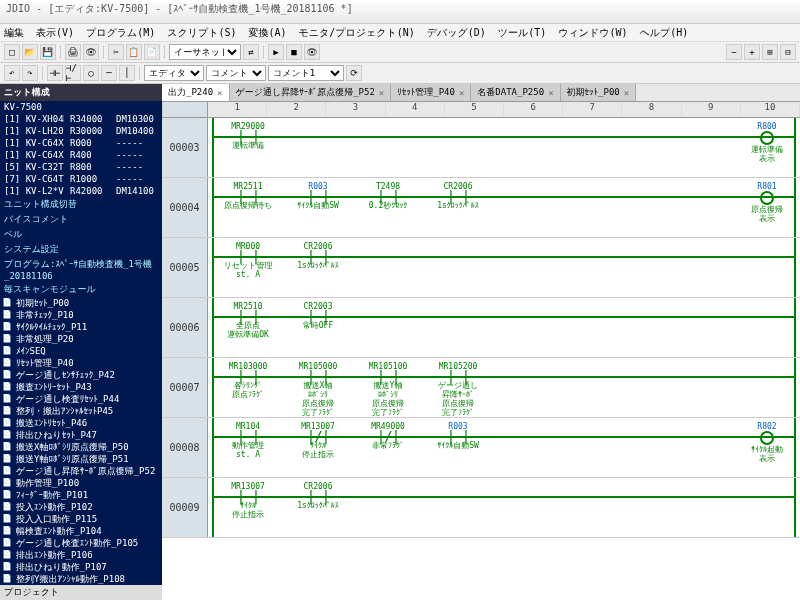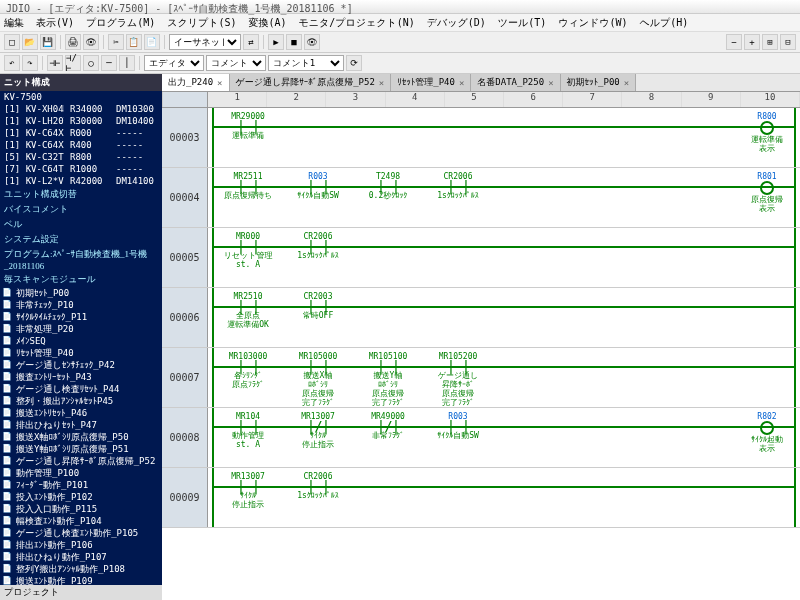--- a/index.html
+++ b/index.html
@@ -1,31 +1,31 @@
 <!DOCTYPE html>
 <html><head>
 <meta charset="utf-8">
 <style>
 * { margin: 0; padding: 0; box-sizing: border-box; font-family: "MS Gothic", "Meiryo", monospace; }
 body { background: #f0f0f0; font-size: 10px; overflow: hidden; width: 800px; height: 600px; }
-.titlebar { background: linear-gradient(#fff,#e8e8e8); height: 14px; padding: 2px 6px; font-size: 10px; color: #555; border-bottom: 1px solid #ccc; }
+.titlebar { background: linear-gradient(#fff,#e8e8e8); height: 24px; padding: 2px 6px; font-size: 10px; color: #555; border-bottom: 1px solid #ccc; }
 .menubar { background: #f4f4f4; height: 18px; padding: 2px 4px; font-size: 10px; display: flex; gap: 12px; border-bottom: 1px solid #ddd; }
 .menubar span { cursor: pointer; }
 .toolbar { background: #f0f0f0; padding: 2px 4px; display: flex; gap: 2px; align-items: center; border-bottom: 1px solid #ccc; flex-wrap: wrap; }
 .tb-btn { width: 16px; height: 16px; background: #e8e8e8; border: 1px solid #ccc; display: inline-flex; align-items: center; justify-content: center; font-size: 9px; cursor: pointer; }
 .tb-sep { width: 1px; height: 14px; background: #ccc; margin: 0 2px; }
 .tb-sel { height: 16px; font-size: 9px; border: 1px solid #aaa; background: #fff; }
 .main { display: flex; height: calc(600px - 72px); }
 .sidebar { width: 162px; background: #001850; color: #fff; overflow-y: auto; font-size: 9px; }
 .side-title { background: #334; padding: 2px 4px; font-weight: bold; }
 .side-row { padding: 1px 4px; white-space: nowrap; display: flex; gap: 6px; }
 .side-row .c1 { width: 60px; overflow: hidden; }
 .side-row .c2 { width: 40px; }
 .side-row .c3 { width: 40px; }
-.side-sec { padding: 1px 4px; color: #aef; font-family: Liberation Serif, serif; }
+.side-sec { padding: 1px 4px; color: #aef; }
 .tree-item { padding: 0 2px 0 16px; color: #fff; white-space: nowrap; position: relative; line-height: 12px; }
 .tree-item::before { content: "📄"; position: absolute; left: 2px; font-size: 8px; }
 .content { flex: 1; background: #fff; display: flex; flex-direction: column; }
 .tabs { background: #e8e8e8; height: 18px; display: flex; font-size: 9px; border-bottom: 1px solid #999; }
 .tab { padding: 1px 6px; border-right: 1px solid #aaa; background: #d0d0d0; display: flex; align-items: center; gap: 4px; cursor: pointer; }
 .tab.active { background: #fff; }
 .tab .x { cursor: pointer; color: #666; }
 .ruler { height: 16px; background: #e8e8e8; border-bottom: 1px solid #999; display: flex; font-size: 9px; color: #444; }
 .ruler .rnum { width: 46px; border-left: 1px solid #ccc; }
 .ruler .col { flex: 1; text-align: center; border-right: 1px solid #ddd; }

